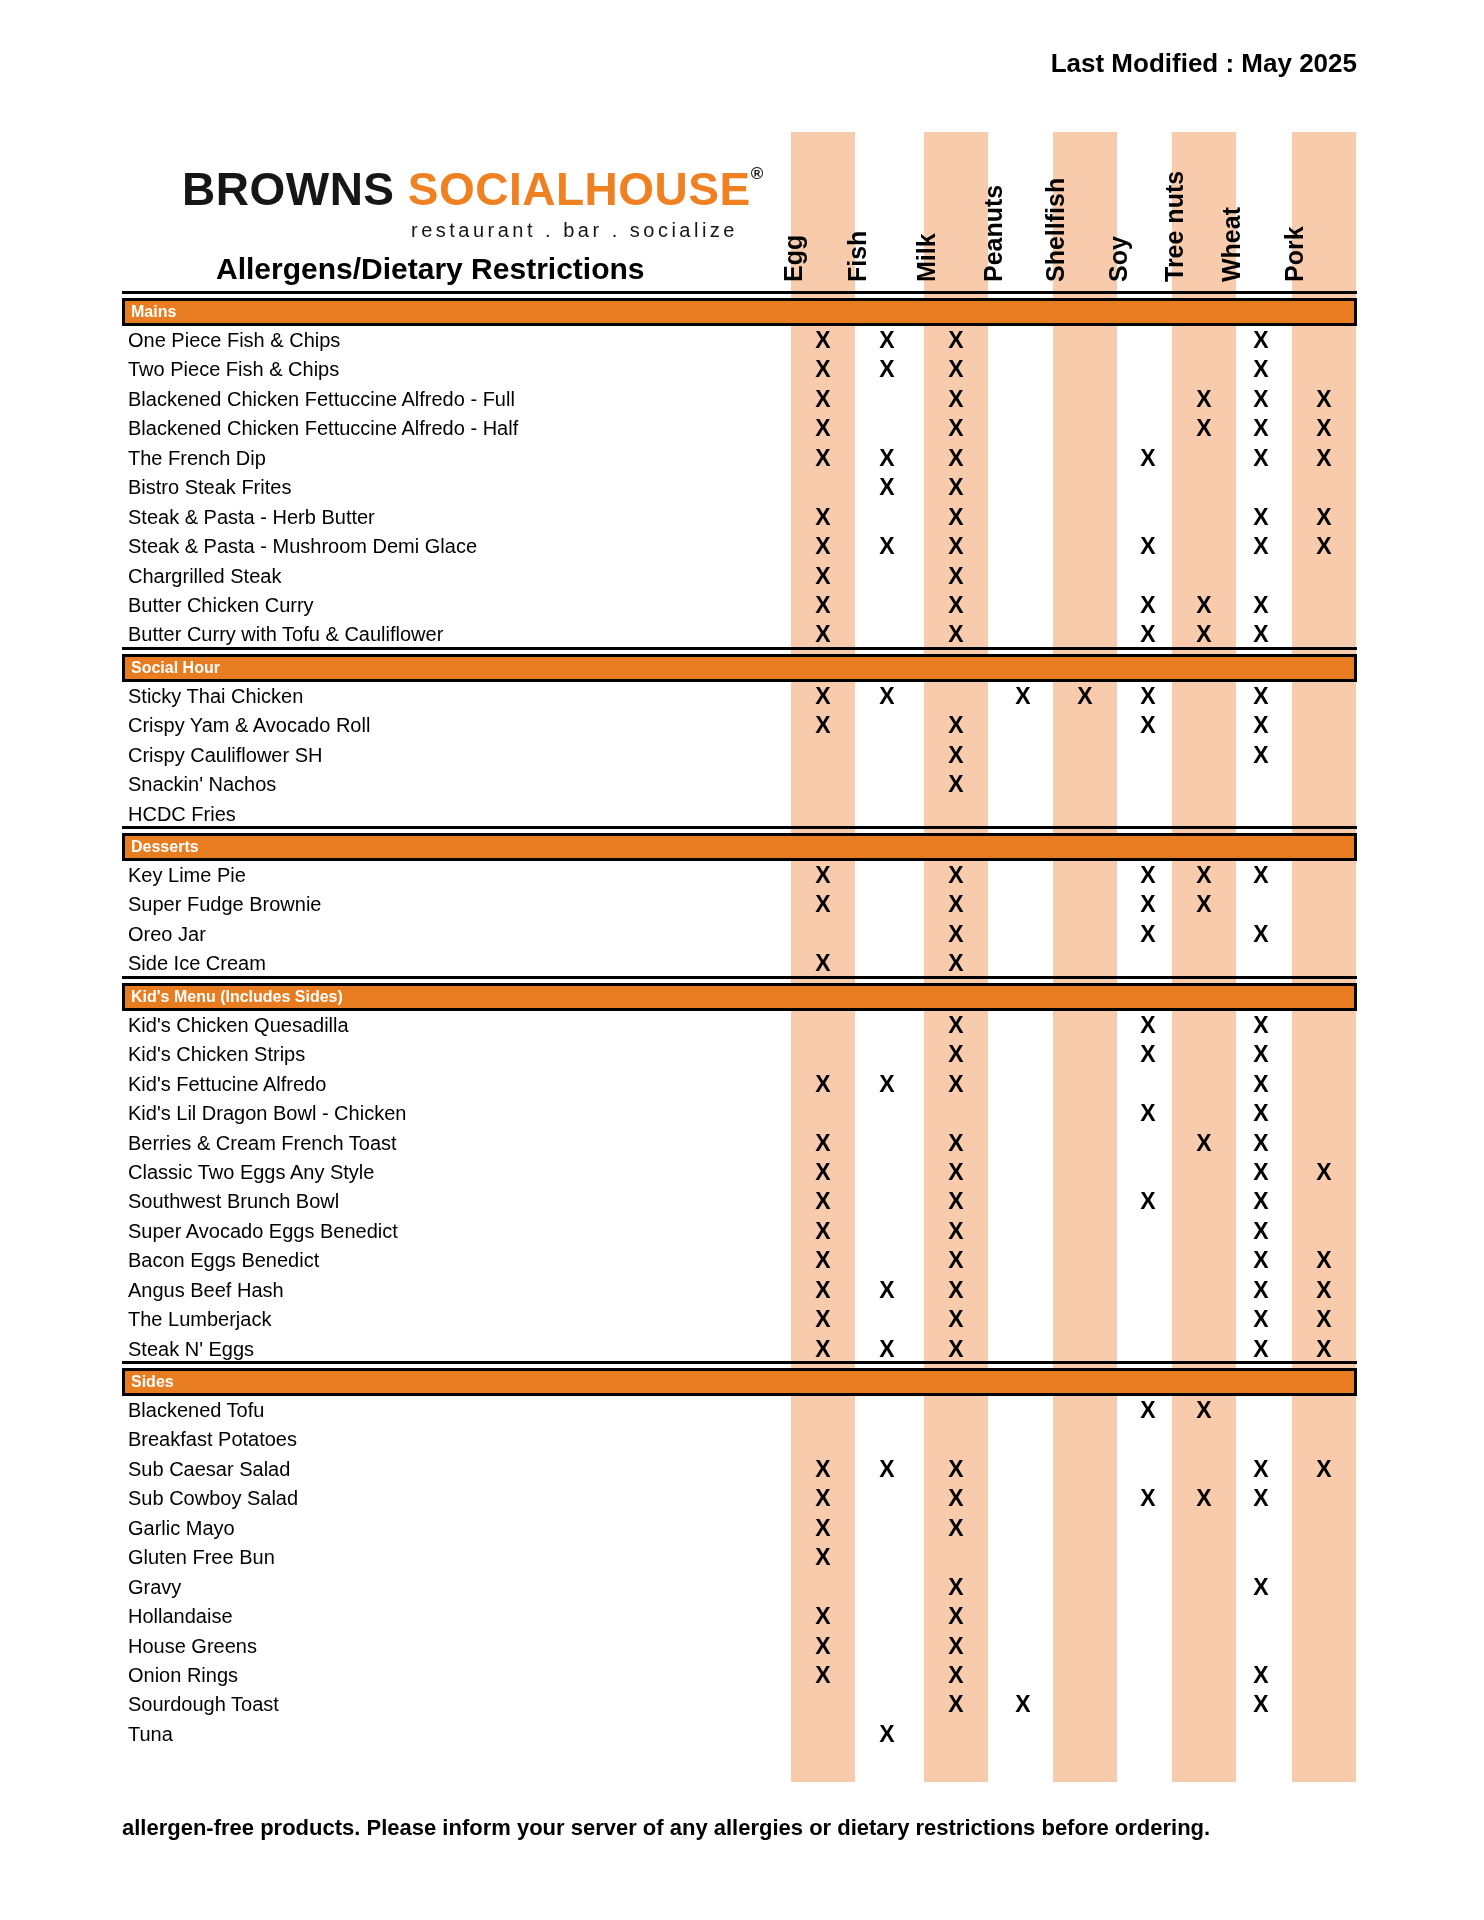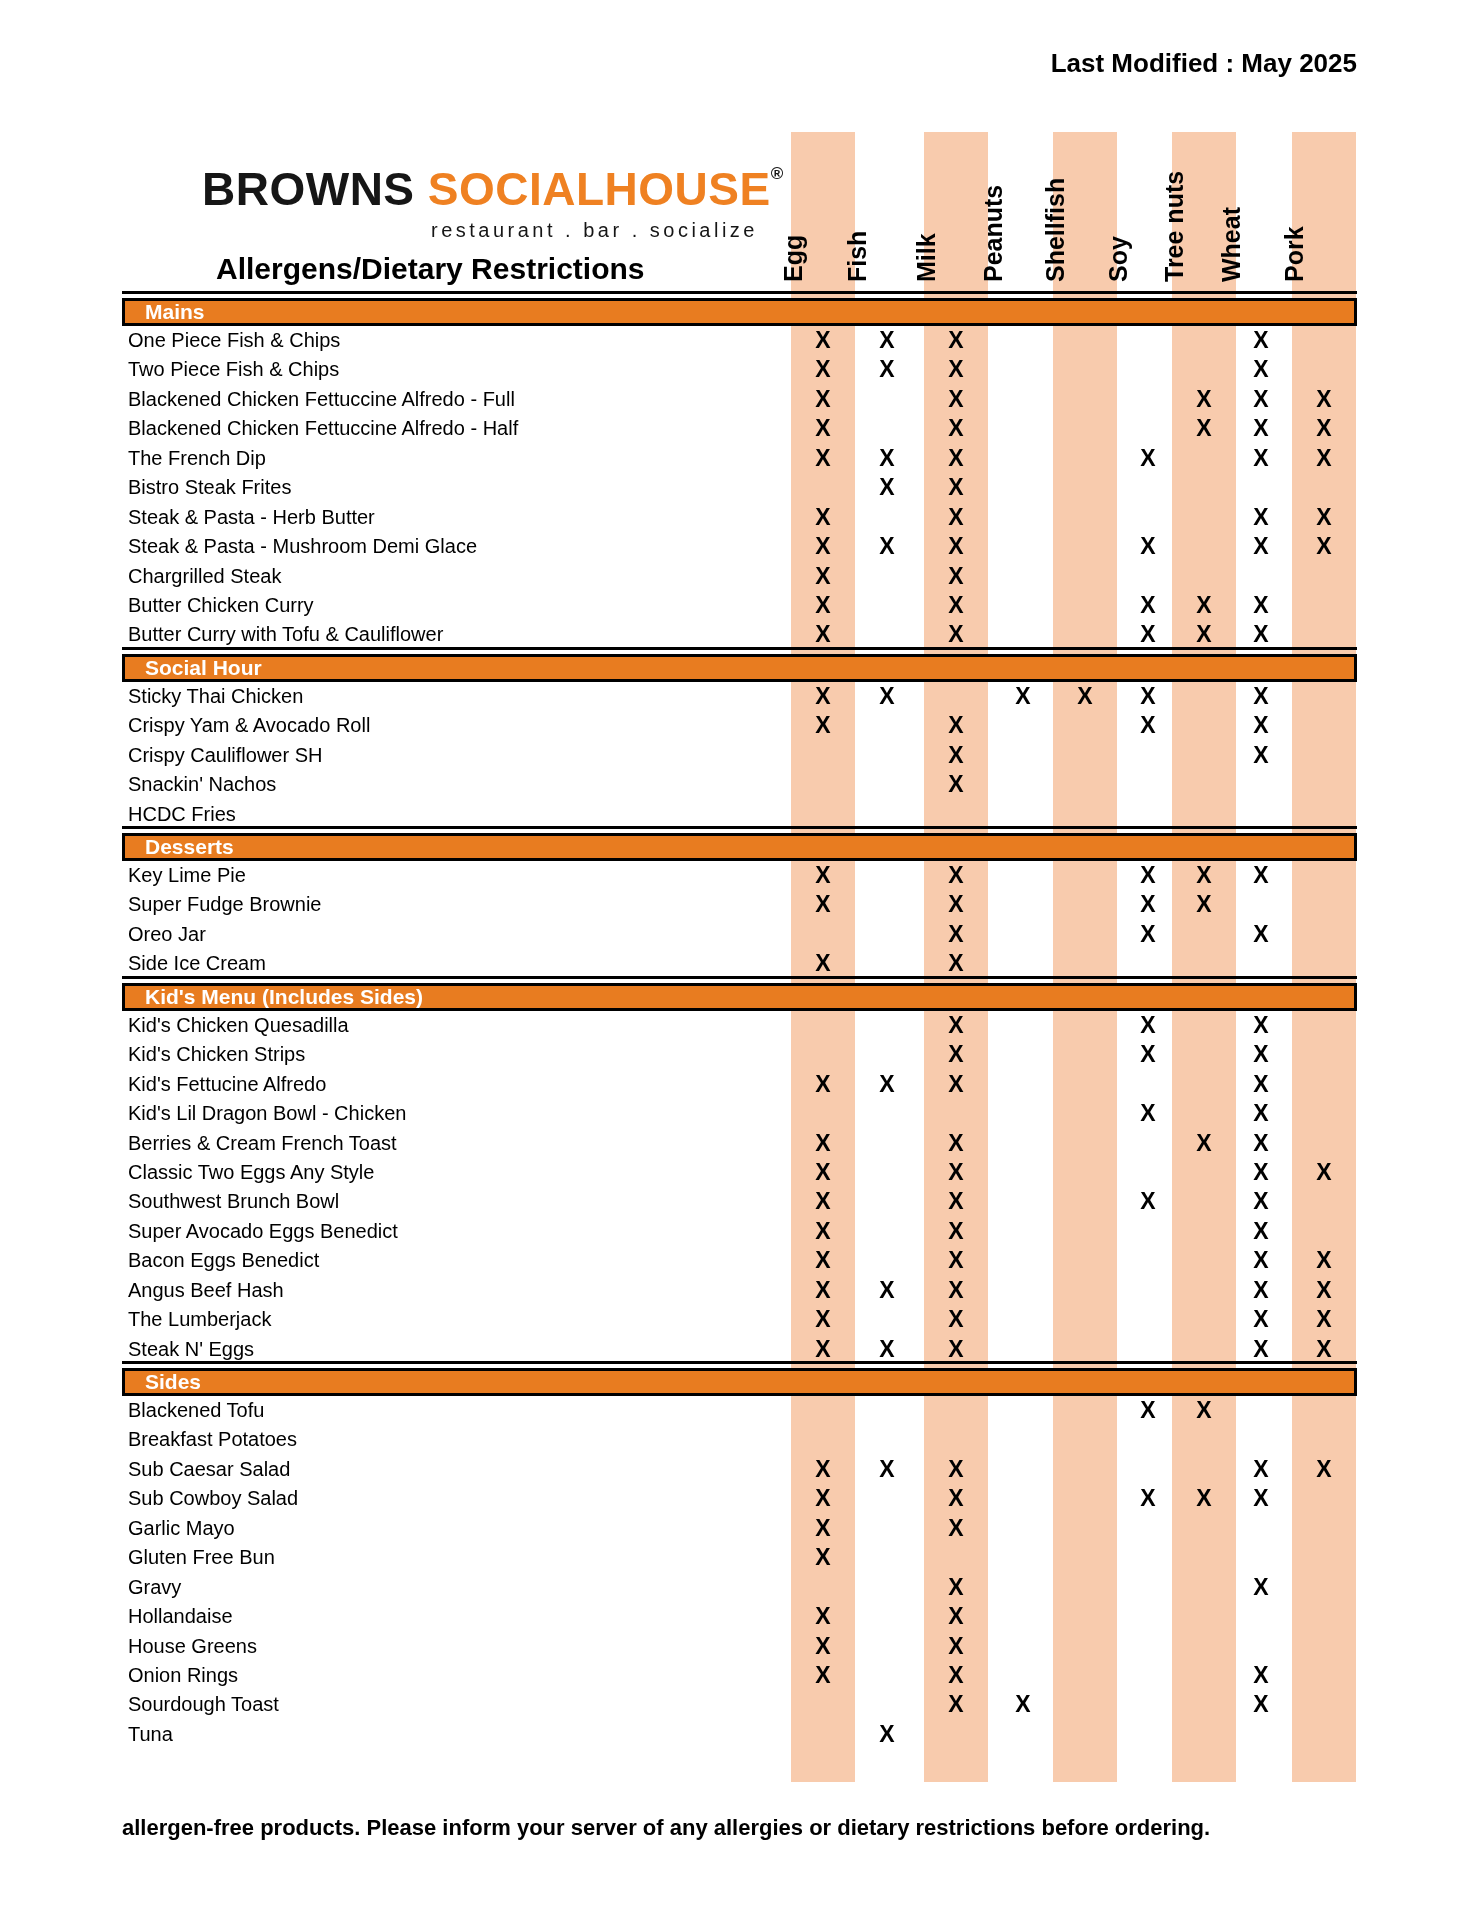--- a/index.html
+++ b/index.html
@@ -7,31 +7,31 @@
     position:relative; width:1484px; height:1920px; background:#ffffff;
     font-family:"Liberation Sans", sans-serif; color:#000; overflow:hidden;
   }
   .stripe { position:absolute; width:64px; top:132px; height:1650px; background:var(--stripe,#F8CBAD); }
   .collabel {
     position:absolute; width:170px; height:30px; line-height:30px;
     font-weight:bold; font-size:25px; color:#000; text-align:left;
     transform:rotate(-90deg); transform-origin:left bottom; white-space:nowrap;
   }
   .last-modified { position:absolute; top:48px; right:127px; font-weight:bold; font-size:26px; }
-  .logo { position:absolute; left:182px; top:162px; width:556px;margin-left:20px; }
+  .logo { position:absolute; left:182px; top:162px; width:556px; }
   .logo-line { font-size:46px; font-weight:bold; white-space:nowrap; letter-spacing:0.5px; }
   .logo-browns { color:#161616; }
   .logo-social { color:var(--logo-orange,#EF8122); }
   .logo-reg { font-size:17px; vertical-align:26px; color:#161616; }
   .logo-tagline { text-align:right; font-size:20px; letter-spacing:3.5px; color:#161616; margin-top:3px; }
   .page-title { position:absolute; left:216px; top:252px; font-size:30px; font-weight:bold; }
   .table { position:absolute; left:122px; top:294px; width:1235px; z-index:2; }
   .section-bar { position:relative; height:22px; background:var(--bar,#E87C20); border:3px solid #000; margin-top:4px; }
   .section-bar::before { content:""; position:absolute; top:-10px; left:-3px; right:-3px; height:3px; background:#000; }
-  .section-label { color:#fff; font-weight:bold; font-size:21px; line-height:22px; padding-left:20px; display:block; white-space:nowrap; }
+  .section-label { color:#fff; font-weight:bold; font-size:16px; line-height:22px; padding-left:6px; display:block; white-space:nowrap; }
   .item-row { position:relative; height:29.45px; }
   .item-name { position:absolute; left:6px; top:0; line-height:29.45px; font-size:20px; white-space:nowrap; }
   .mark { position:absolute; top:0; width:64px; text-align:center; line-height:29.45px; font-weight:bold; font-size:23px; }
   .footer { position:absolute; left:122px; top:1812px; width:1220px; font-size:22px; font-weight:bold; line-height:31px; }
 </style>
 </head>
 <body>
 
 <div class="page" style="--bar: #E87C20; --stripe: #F8CBAD; --logo-orange: #EF8122;">
   <div id="stripes">

